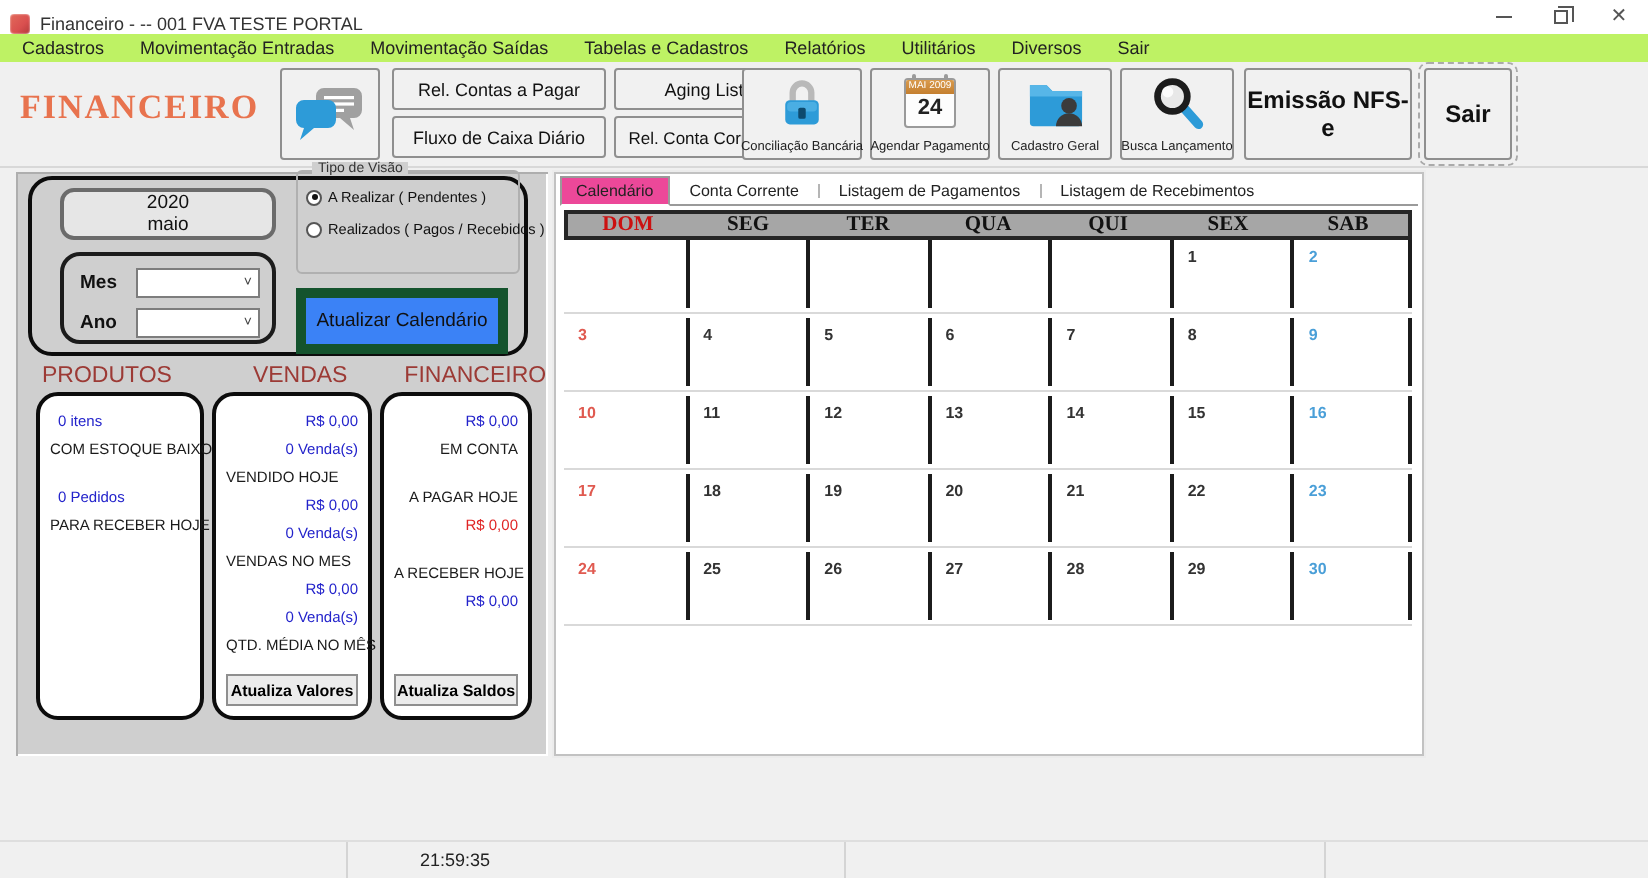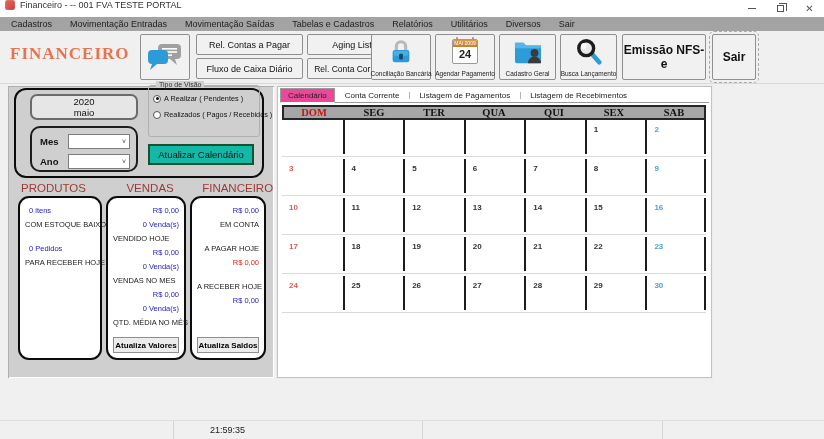--- a/index.html
+++ b/index.html
@@ -1,32 +1,32 @@
 <!DOCTYPE html>
 <html><head>
 <meta charset="utf-8">
 <style>
   * { margin:0; padding:0; box-sizing:border-box; }
   html,body { width:824px; height:439px; overflow:hidden; }
   body { font-family:"Liberation Sans", sans-serif; background:#f0f0f0; position:relative; font-size:11px; color:#1a1a1a; }
 
   
-  .titlebar { position:absolute; left:0; top:0; width:824px; height:17px; background:#ffffff; display:flex; align-items:flex-start; }
+  .titlebar { position:absolute; left:0; top:0; width:824px; height:17px; background:#ffffff; display:flex; align-items:flex-end; }
   .app-icon { width:10px; height:10px; margin:0 5px 0 5px; border-radius:2px;
               background:linear-gradient(135deg,#e26a5a 0%,#d94f4f 60%,#b23a3a 100%); box-shadow:inset 0 0 1px #fff; }
   .win-title { font-size:9px; color:#333; }
   .win-controls { margin-left:auto; display:flex; height:100%; }
   .win-btn { width:29px; height:100%; display:flex; align-items:center; justify-content:center; color:#555; font-size:9px; }
   .glyph-min { width:8px; height:1px; background:#555; }
   .glyph-restore { width:7px; height:7px; border:1px solid #555; position:relative; background:#fff; }
   .glyph-restore:before { content:""; position:absolute; left:1px; top:-3px; width:7px; height:7px; border:1px solid #555; border-bottom:none; border-left:none; }
   .glyph-close { font-size:10px; color:#555; line-height:1; }
 
   
-  .menubar { position:absolute; left:0; top:17px; width:824px; height:14px; background:#a3a3a3; display:flex; align-items:center; padding-left:2px; }
+  .menubar { position:absolute; left:0; top:17px; width:824px; height:14px; background:#bef264; display:flex; align-items:center; padding-left:2px; }
   .menu-item { font-size:9px; color:#222; padding:0 9px; cursor:default; }
 
   
   .toolbar { position:absolute; left:0; top:31px; width:824px; height:53px; background:#f0f0f0; border-bottom:1px solid #d8d8d8; }
   .brand { position:absolute; left:10px; top:13px; font-family:"Liberation Serif", serif; font-weight:bold; font-size:17px; letter-spacing:1px; color:#e8734e; }
   .tbtn { position:absolute; background:#f1f1f1; border:1px solid #8f8f8f; border-radius:2px;
           display:flex; align-items:center; justify-content:center; font-size:9px; color:#111; cursor:default; }
   .tbtn.small { height:21px; }
   .btn-chat { left:140px; top:3px; width:50px; height:46px; }
   .btn-rcp { left:196px; top:3px;  width:107px; }
@@ -60,21 +60,21 @@
   .ma-row { display:flex; align-items:center; margin-bottom:5px; }
   .ma-row label { font-weight:bold; font-size:9.5px; width:28px; color:#111; }
   .fake-select { flex:1; height:15px; background:#fff; border:1px solid #7d7d7d; position:relative; }
   .fake-select .chev { position:absolute; right:3px; top:3px; font-size:7px; color:#444; }
   .tv-fieldset { position:absolute; left:132px; top:-5px; width:112px; height:52px; border:1px solid #b0b0b0; border-radius:3px; padding:8px 13px 0 4px; }
   .tv-legend { position:absolute; left:7px; top:-5px; background:#cfcfcf; font-size:7px; color:#333; padding:0 3px; }
   .radio-row { display:flex; align-items:center; margin-bottom:7px; }
   .radio { width:8px; height:8px; border:1px solid #555; border-radius:50%; background:#fff; margin-right:3px; position:relative; flex:none; }
   .radio.checked:after { content:""; position:absolute; left:1.5px; top:1.5px; width:3px; height:3px; border-radius:50%; background:#111; }
   .radio-label { font-size:7.3px; color:#111; white-space:nowrap; }
-  .btn-atualizar { position:absolute; left:132px; top:54px; width:106px; height:21px; background:#14b8a6; border:2px solid #14532d;
+  .btn-atualizar { position:absolute; left:132px; top:54px; width:106px; height:33px; background:#3b82f6; border:5px solid #14532d;
                    font-size:9.5px; color:#111; display:flex; align-items:center; justify-content:center; }
   .col-headers { position:absolute; left:0; top:96px; width:100%; display:flex;gap:13px; }
   .col-h { font-size:11.5px; color:#9c3a35; text-align:center; }
   .col-h.p { width:100px; } .col-h.v { width:84px; } .col-h.f { width:80px; }
   .info-box { position:absolute; top:110px; height:164px; background:#fff; border:2px solid #0c0c0c; border-radius:11px; padding:8px 5px 5px 5px;
               display:flex; flex-direction:column; font-size:7.5px; }
   .box-prod { left:10px; width:84px; }
   .box-vend { left:98px; width:80px; }
   .box-fin  { left:182px; width:76px; }
   .v-blue { color:#2323cb; }

